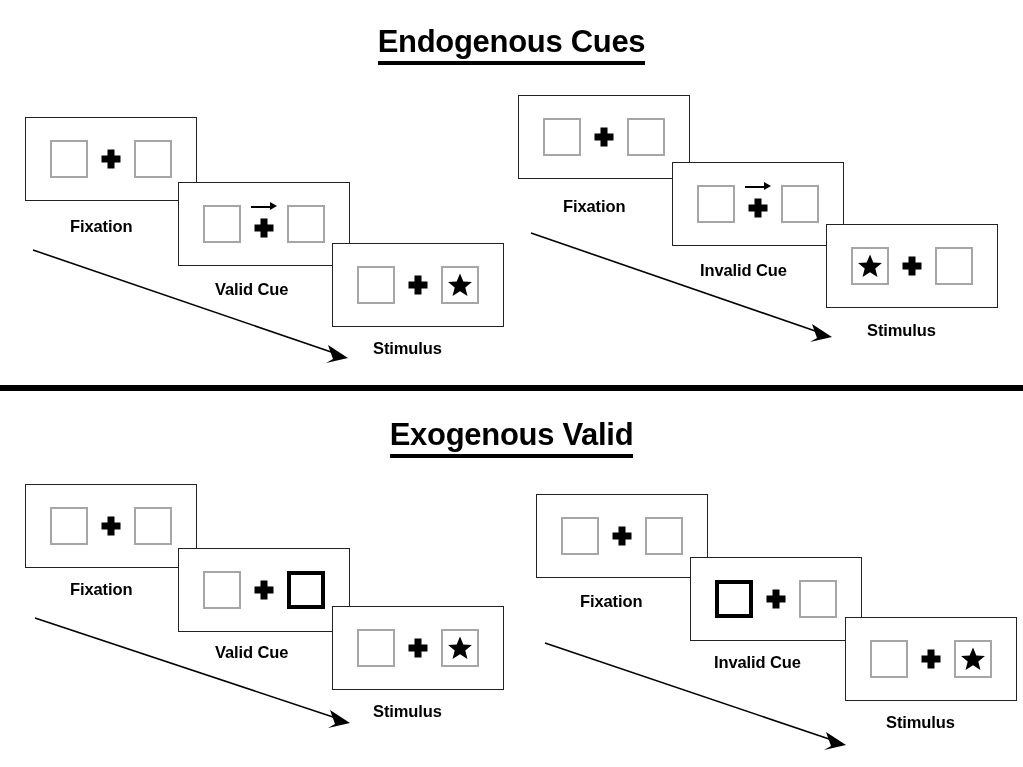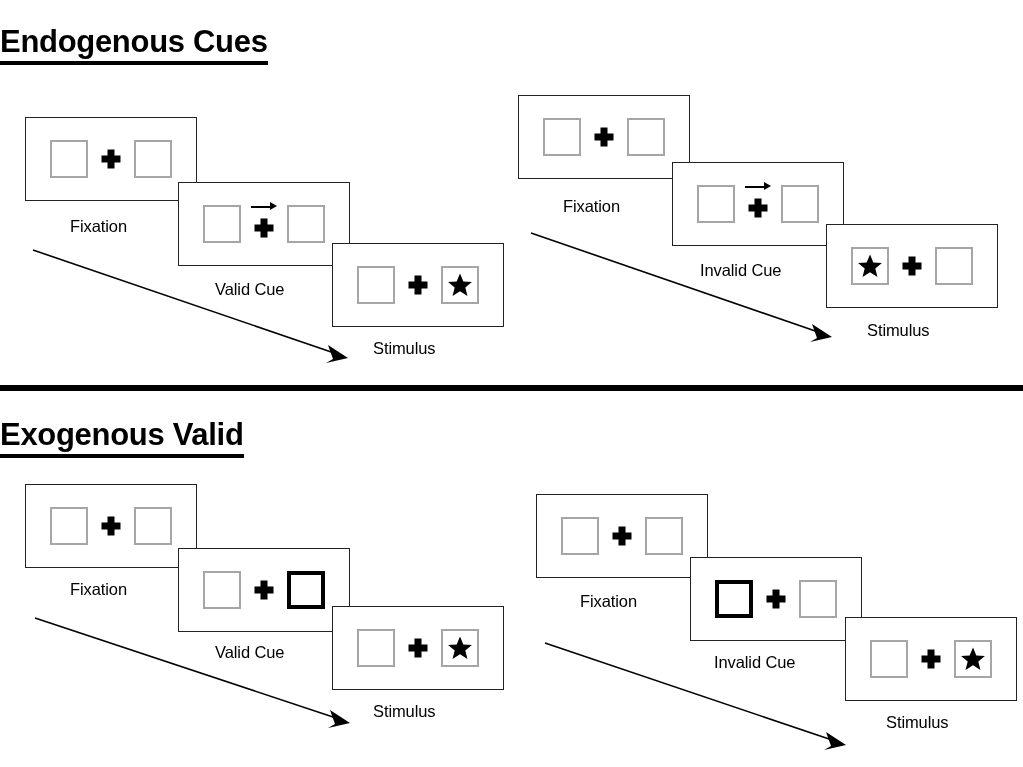--- a/index.html
+++ b/index.html
@@ -14,20 +14,21 @@
     overflow: hidden;
     font-family: "Liberation Sans", sans-serif;
     color: #000000;
   }
 
   
   .section-title {
     position: absolute;
     width: 100%;
     left: 0;
+    text-align: center;
     font-size: 31px;
     font-weight: bold;
     letter-spacing: -0.3px;
     color: #000;
   }
   .section-title .tx {
     display: inline-block;
     border-bottom: 4px solid #000;
     padding-bottom: 1px;
   }
@@ -121,21 +122,21 @@
     border-left: 7px solid #000;
   }
 
   
   .star-svg { display: block; }
 
   
   .caption {
     position: absolute;
     font-size: 16.5px;
-    font-weight: normal;
+    font-weight: bold;
     white-space: nowrap;
     letter-spacing: -0.1px;
     color: #000;
   }
 
   
   .time-arrow {
     position: absolute;
     overflow: visible;
     pointer-events: none;

